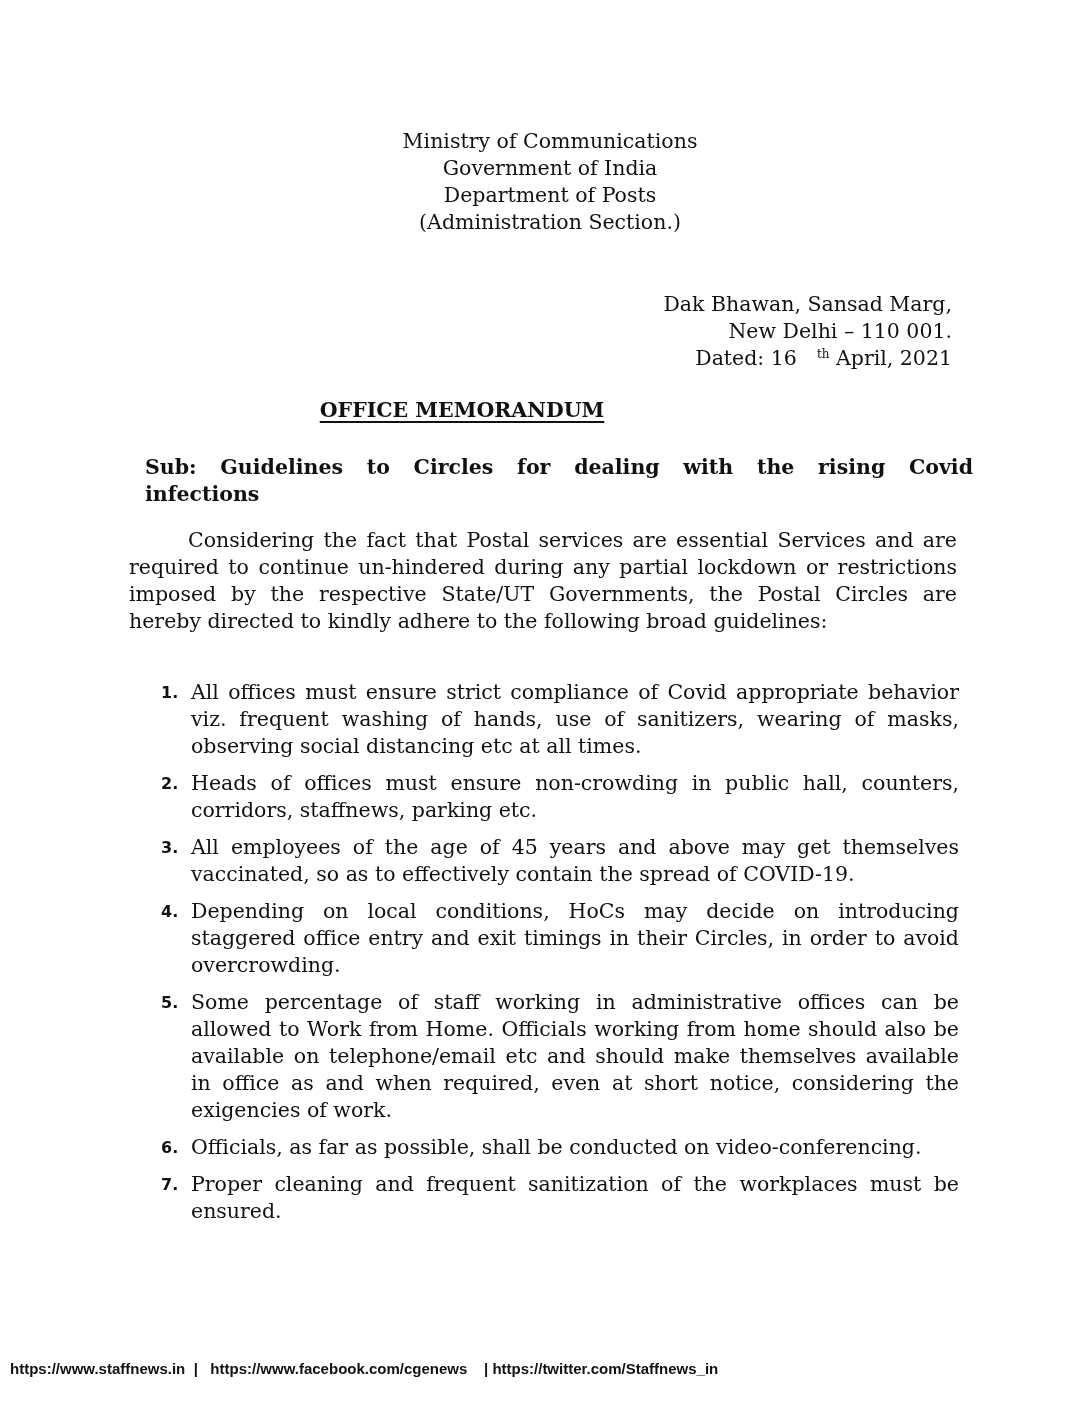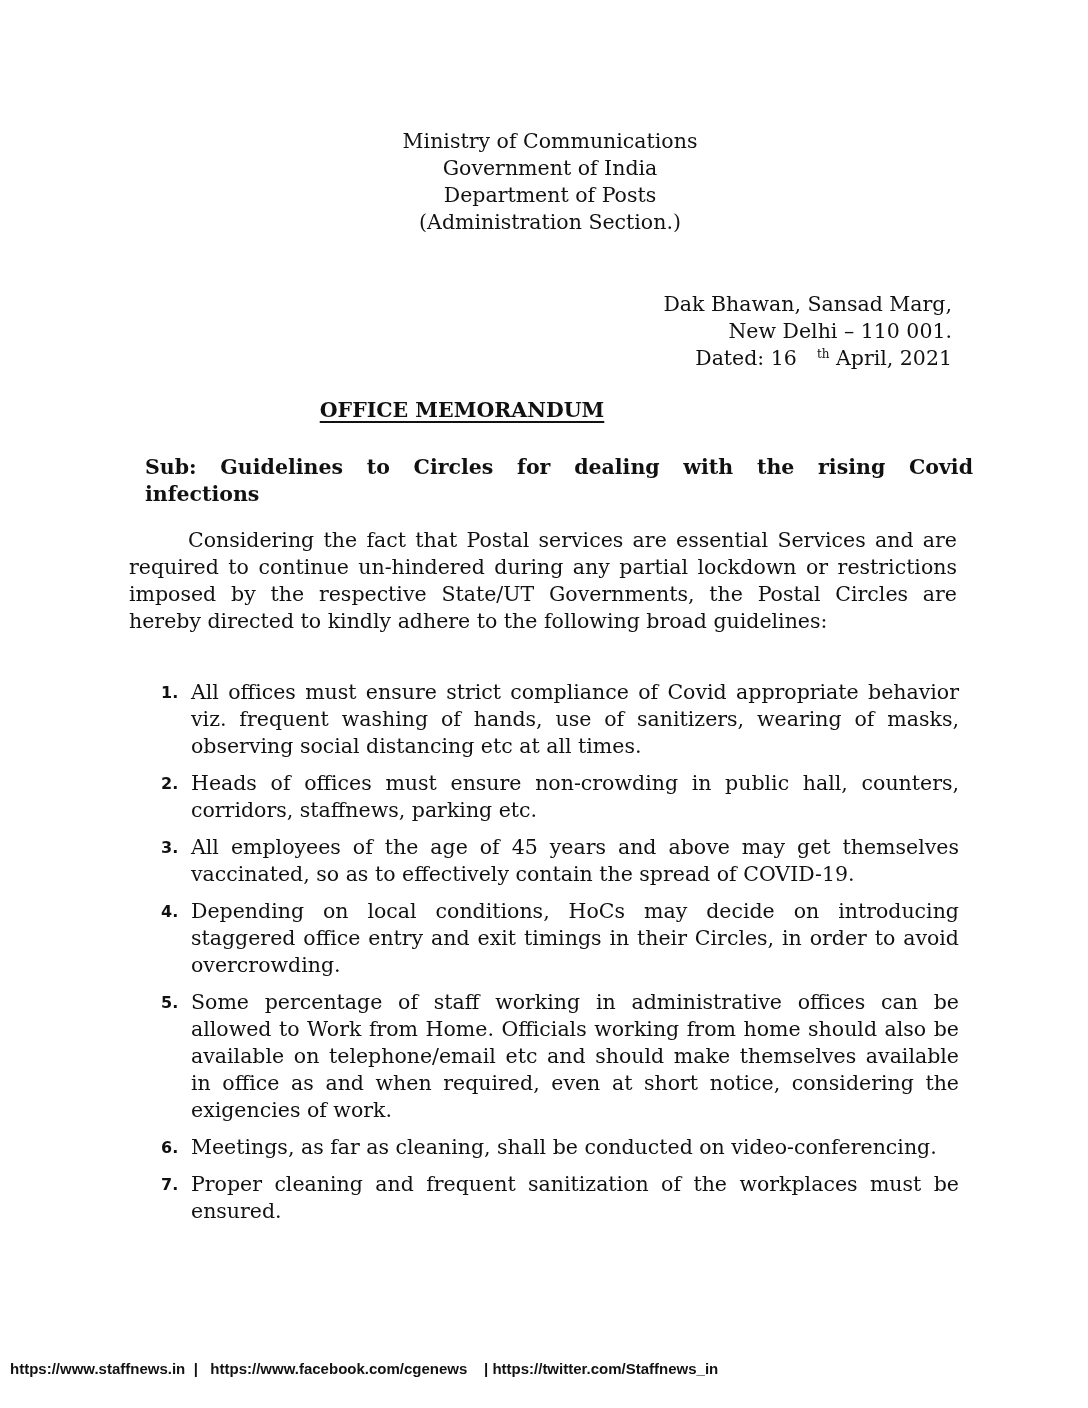--- a/index.html
+++ b/index.html
@@ -95,21 +95,21 @@
     <li class="guideline-item">
       <span class="item-num">4.</span>
       <span>Depending on local conditions, HoCs may decide on introducing staggered office entry and exit timings in their Circles, in order to avoid overcrowding.</span>
     </li>
     <li class="guideline-item">
       <span class="item-num">5.</span>
       <span>Some percentage of staff working in administrative offices can be allowed to Work from Home. Officials working from home should also be available on telephone/email etc and should make themselves available in office as and when required, even at short notice, considering the exigencies of work.</span>
     </li>
     <li class="guideline-item">
       <span class="item-num">6.</span>
-      <span>Meetings, as far as cleaning, shall be conducted on video-conferencing.</span>
+      <span>Officials, as far as possible, shall be conducted on video-conferencing.</span>
     </li>
     <li class="guideline-item">
       <span class="item-num">7.</span>
       <span>Proper cleaning and frequent sanitization of the workplaces must be ensured.</span>
     </li>
   </ol>
 
   <div class="footer"><a>https://www.staffnews.in</a><span class="sep">  |   </span><a>https://www.facebook.com/cgenews</a><span class="sep">    | </span><a>https://twitter.com/Staffnews_in</a></div>
 
 </div>

